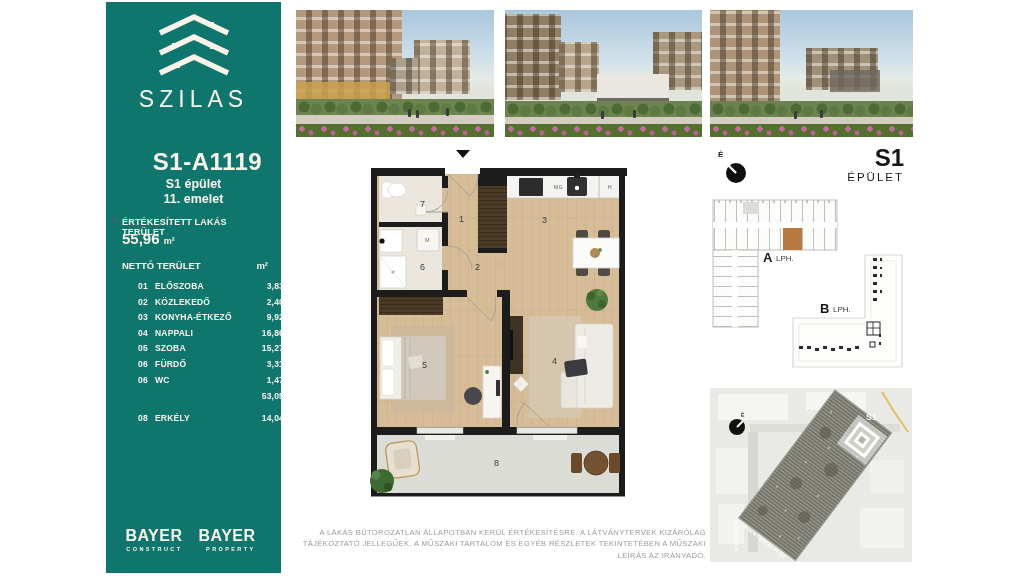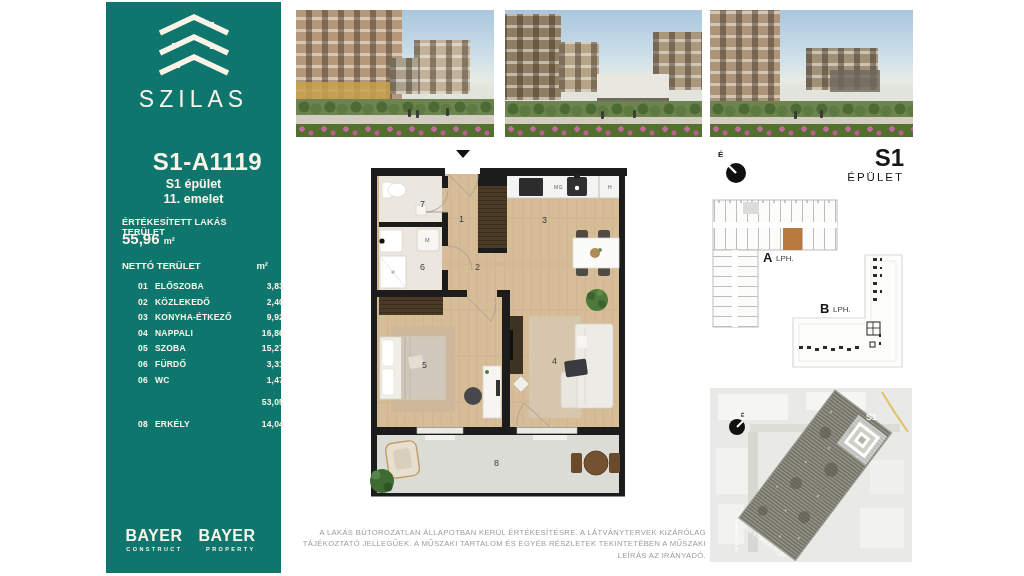--- a/index.html
+++ b/index.html
@@ -16,21 +16,21 @@
   .unit-sub{position:absolute;left:0;top:175px;width:175px;text-align:center;font-size:12.5px;font-weight:700;line-height:1.2;}
   .sold-label{position:absolute;left:16px;top:215px;width:150px;font-size:9px;font-weight:700;letter-spacing:.2px;}
   .sold-value{position:absolute;left:16px;top:228px;font-size:15px;font-weight:800;}
   .sold-value .u{font-size:9px;font-weight:700;}
   .net-head{position:absolute;left:16px;top:258px;width:146px;display:flex;justify-content:space-between;font-size:9.5px;font-weight:700;}
   .rtable{position:absolute;left:32px;top:279px;width:146px;font-size:8.5px;font-weight:700;letter-spacing:.2px;}
   .trow{display:flex;margin-bottom:5.6px;}
   .trow .c-num{width:17px;}
   .trow .c-name{flex:1;}
   .trow .c-val{text-align:right;}
-  .trow.total{margin-top:12px;align-items:flex-end;}
+  .trow.total{margin-top:6px;align-items:flex-end;}
   .trow.balcony{margin-top:12px;}
   .brands{position:absolute;left:0;bottom:21px;width:169px;display:flex;justify-content:center;gap:16px;text-align:right;}
   .brand .b-name{font-size:16px;font-weight:900;letter-spacing:.5px;line-height:1;}
   .brand .b-sub{font-size:5.5px;font-weight:700;letter-spacing:2.4px;margin-top:2px;}
 
   
   .photo{top:10px;height:127px;overflow:hidden;background:linear-gradient(180deg,#a9c7dd 0%,#cfe0e9 38%,#e7ebe6 55%,#e0e4da 63%);}
   .ph1{left:296px;width:198px;}
   .ph2{left:505px;width:197px;}
   .ph3{left:710px;width:203px;}

